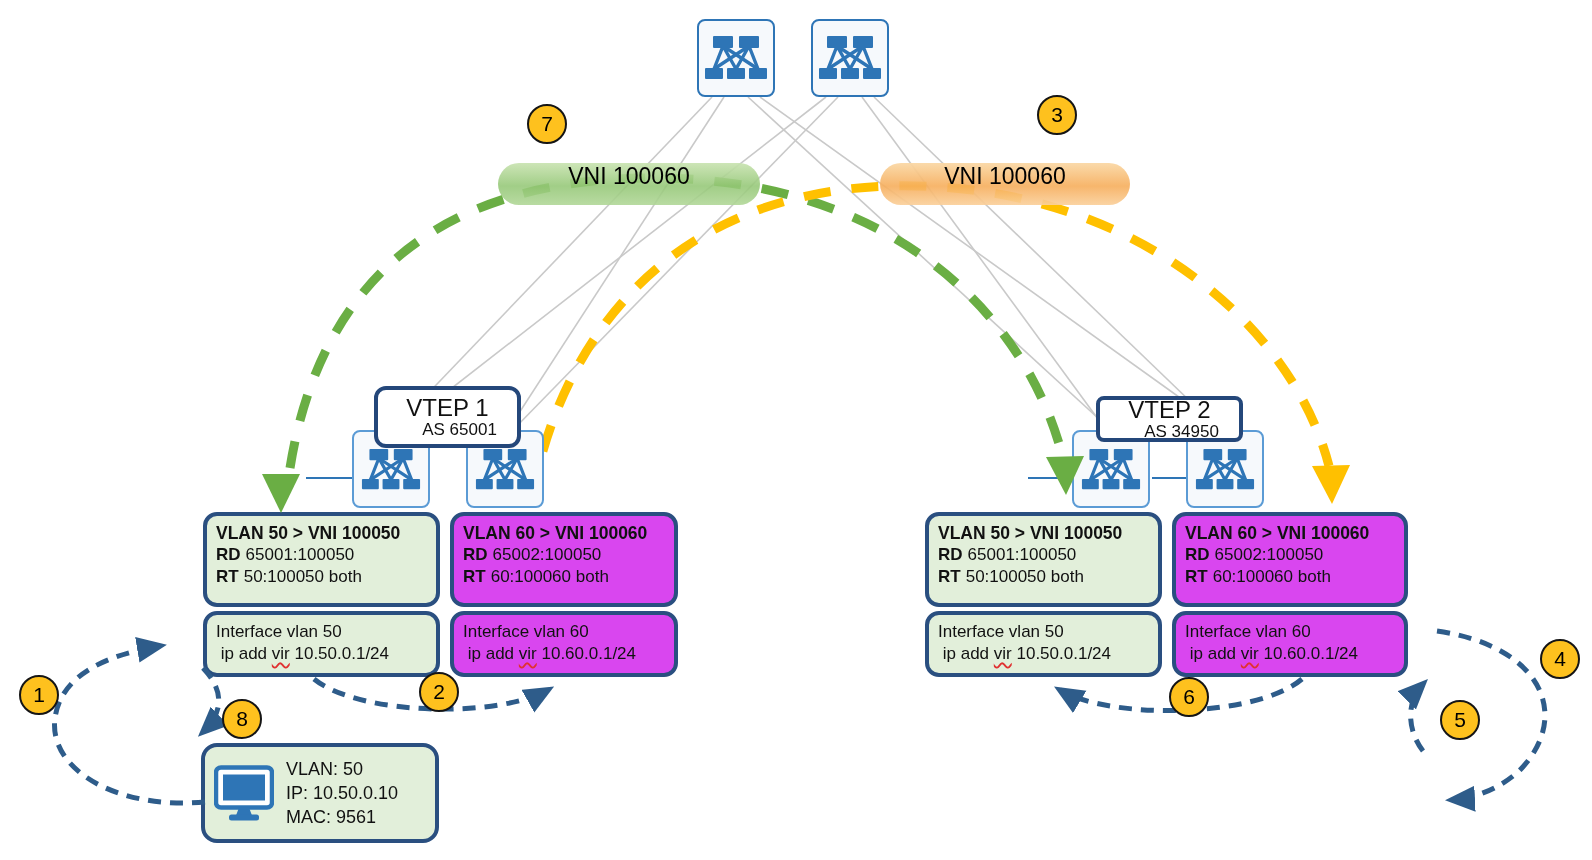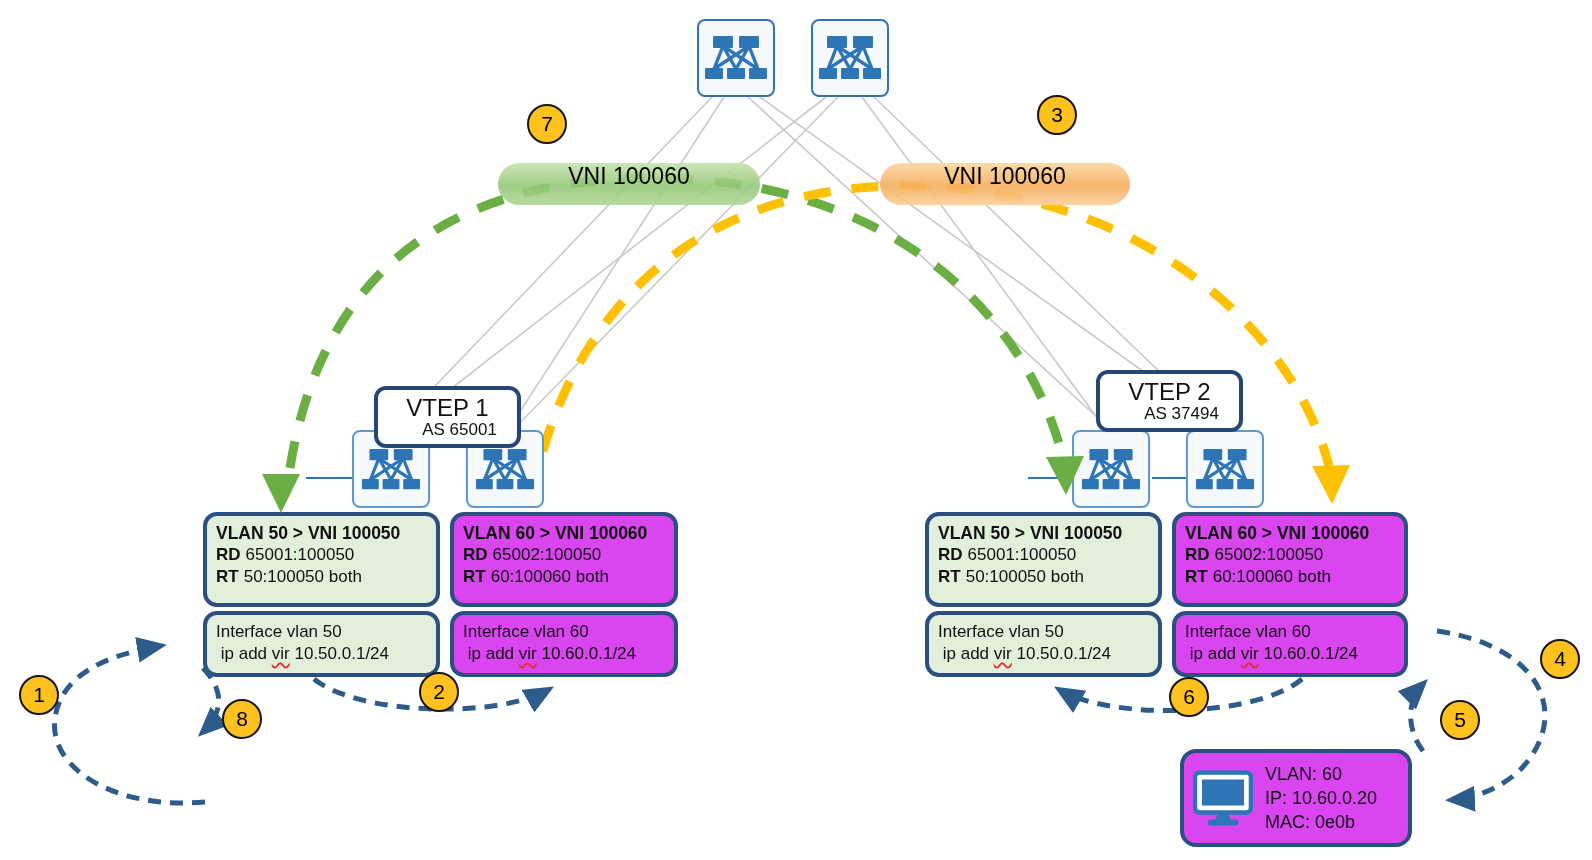--- a/index.html
+++ b/index.html
@@ -122,23 +122,23 @@
   <div class="node sw" style="left:1072px;top:430px;width:78px;height:78px;">
     <svg width="60" height="49" viewBox="0 0 64 52">
         <use href="#switch-glyph"></use>
       </svg>
   </div>
   <div class="node sw" style="left:1186px;top:430px;width:78px;height:78px;">
     <svg width="60" height="49" viewBox="0 0 64 52">
         <use href="#switch-glyph"></use>
       </svg>
   </div>
-  <div class="node vtep-label" style="left:1096px;top:370px;width:147px;height:62px;">
+  <div class="node vtep-label" style="left:1096px;top:396px;width:147px;height:46px;border-radius:8px;">
     <div class="vtep-name">VTEP 2</div>
-    <div class="vtep-as">AS 37494</div>
+    <div class="vtep-as">AS 34950</div>
   </div>
 
   <div class="node map-box bg-green" style="left:203px;top:503px;width:237px;height:95px;">
     <div class="map-title">VLAN 50 &gt; VNI 100050</div>
     <div><span class="kb">RD</span><span>65001:100050</span></div>
     <div><span class="kb">RT</span><span>50:100050 both</span></div>
   </div>
   <div class="node map-box bg-yellow" style="left:450px;top:503px;width:228px;height:95px;">
     <div class="map-title">VLAN 60 &gt; VNI 100060</div>
     <div><span class="kb">RD</span><span>65002:100050</span></div>
@@ -165,28 +165,28 @@
   </div>
   <div class="node if-box bg-green" style="left:925px;top:602px;width:237px;height:66px;">
     <div>Interface vlan 50</div>
     <div>&nbsp;<span>ip add</span> <span class="vir">vir</span> <span>10.50.0.1/24</span></div>
   </div>
   <div class="node if-box bg-yellow" style="left:1172px;top:602px;width:236px;height:66px;">
     <div>Interface vlan 60</div>
     <div>&nbsp;<span>ip add</span> <span class="vir">vir</span> <span>10.60.0.1/24</span></div>
   </div>
 
-  <div class="node host bg-yellow" style="left:1180px;top:740px;width:232px;height:98px;">
+  <div class="node host bg-green" style="left:201px;top:734px;width:238px;height:100px;">
     <svg width="60" height="57" viewBox="0 0 60 56">
         <use href="#monitor-glyph"></use>
       </svg>
     <div class="htxt">
-      <div>VLAN: 60</div>
-      <div>IP: 10.60.0.20</div>
-      <div>MAC: 0e0b</div>
+      <div>VLAN: 50</div>
+      <div>IP: 10.50.0.10</div>
+      <div>MAC: 9561</div>
     </div>
   </div>
 
   <svg class="layer lfront">
     <path d="M281 513 L262 474 L300 474 Z" fill="#6aae44"></path>
     <path d="M1066 495 L1046 457 L1084 456 Z" fill="#6aae44"></path>
     <path d="M1332 504 L1312 466 L1350 465 Z" fill="#ffc000"></path>
     <g fill="none" stroke="#2e5c8a" stroke-width="5" stroke-dasharray="13 9">
       <path marker-end="url(#arrowBlue)" d="M 205 802 C 118 810, 48 770, 55 718 C 61 675, 106 655, 160 646"></path>
       <path marker-end="url(#arrowBlue)" d="M 203 668 C 224 690, 224 712, 203 732"></path>

